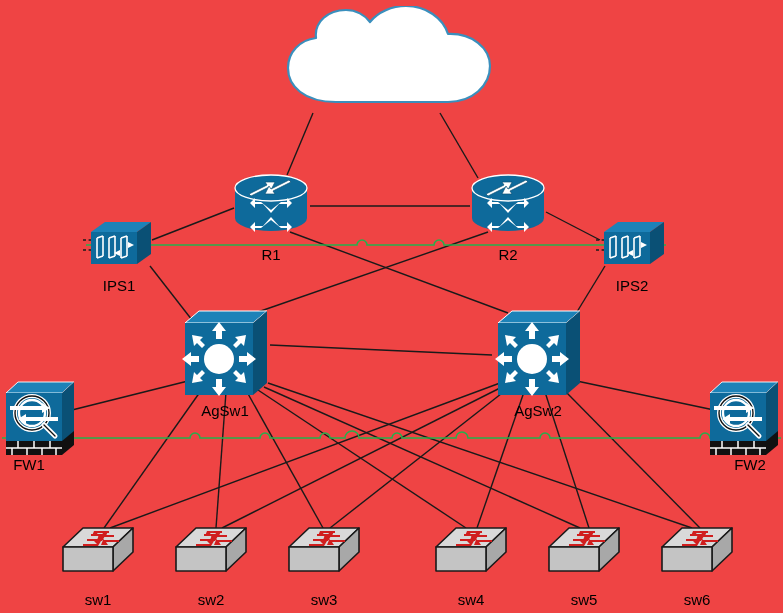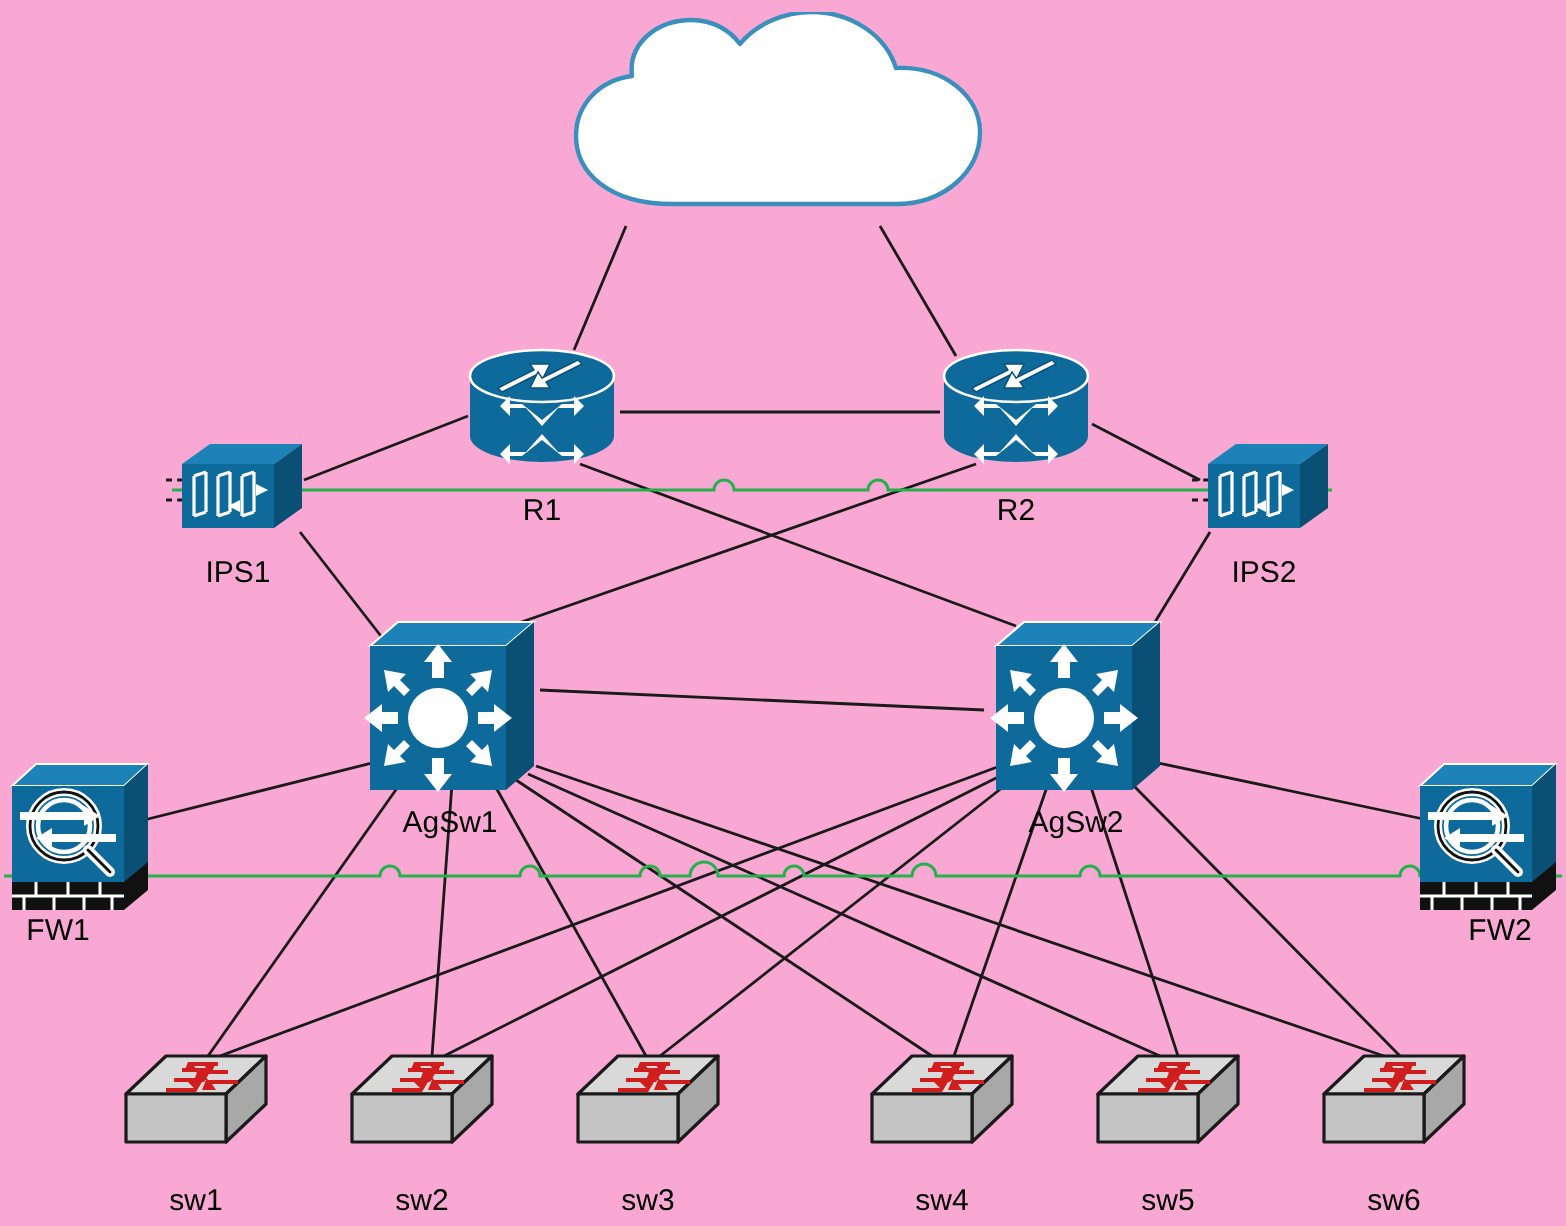--- a/index.html
+++ b/index.html
@@ -1,18 +1,18 @@
 <!DOCTYPE html>
 <html><head>
 <meta charset="utf-8">
 <style>
   html,body{margin:0;padding:0;background:#ffffff;}
   body{width:783px;height:613px;overflow:hidden;
        font-family:"Liberation Sans","DejaVu Sans",sans-serif;}
-  #stage{position:relative;width:783px;height:613px;background:#f9a8d4;}
+  #stage{position:relative;width:783px;height:613px;background:#ef4444;}
   #netsvg{position:absolute;left:0;top:0;width:783px;height:613px;}
   .lbl{font-family:"Liberation Sans","DejaVu Sans",sans-serif;
        font-size:15px;fill:#000;text-anchor:middle;dominant-baseline:middle;}
 </style>
 </head>
 <body>
 
 <div id="stage">
 <svg id="netsvg" viewBox="0 0 783 613">
 

